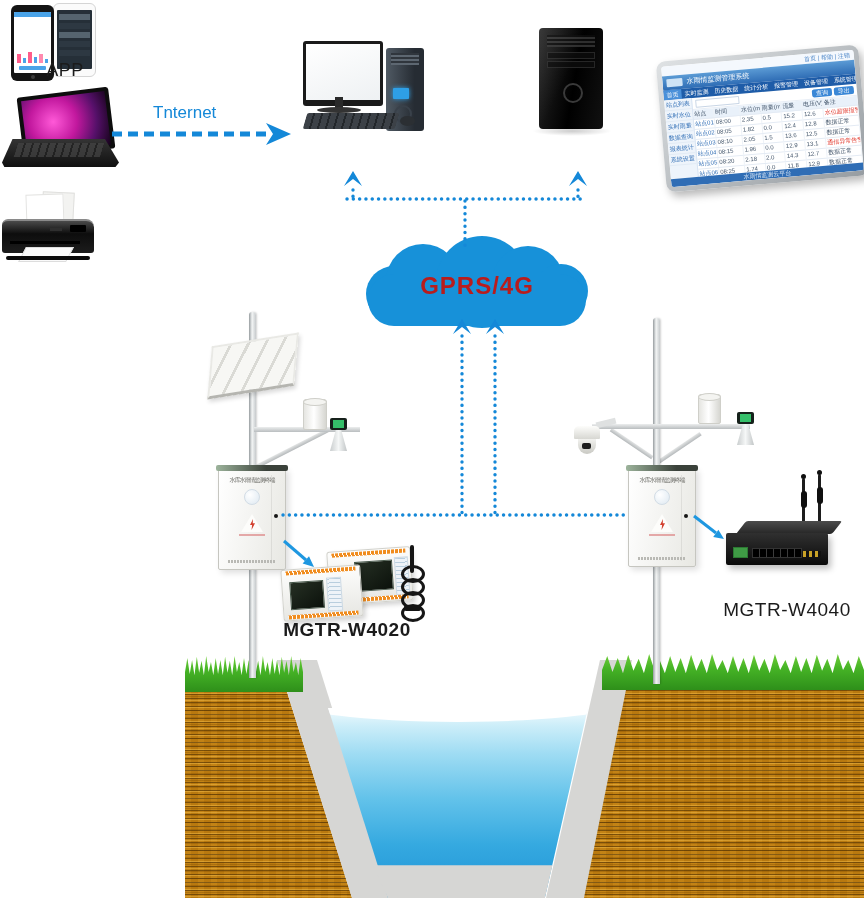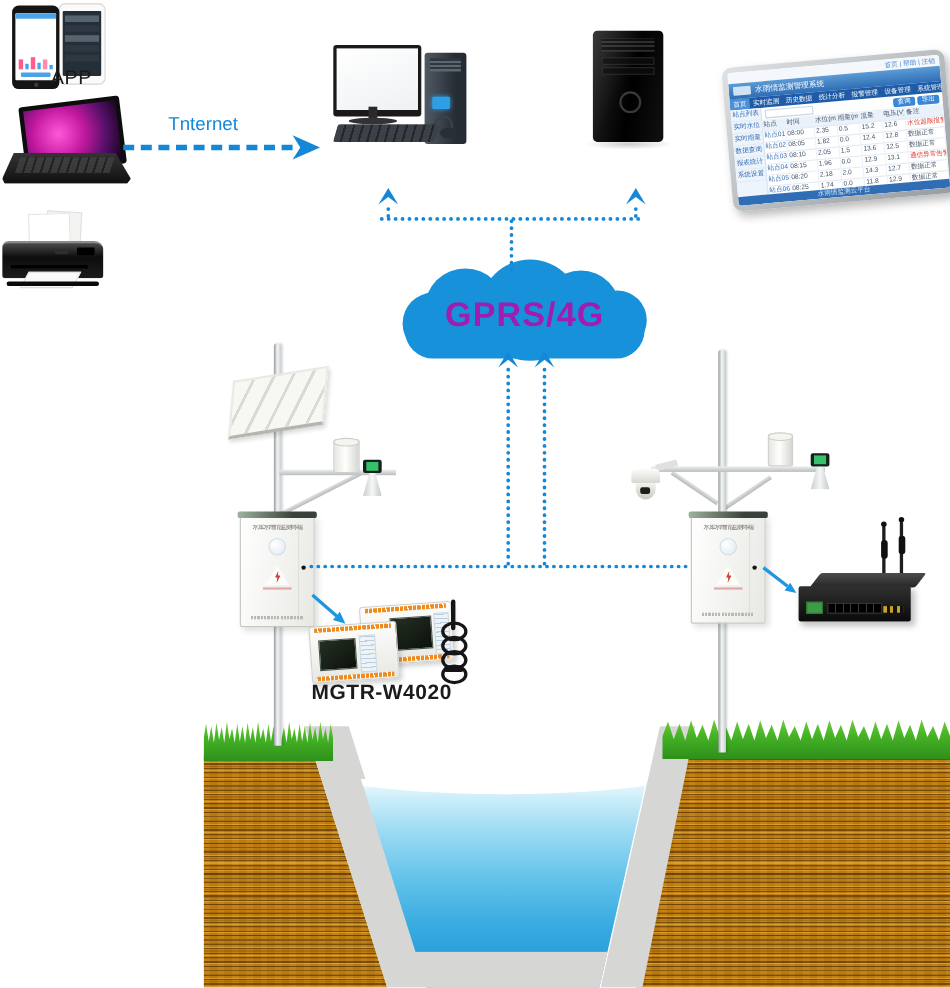--- a/index.html
+++ b/index.html
@@ -87,21 +87,21 @@
   .db-thead{background:#e9f1fa;}
   .db-th,.db-td{font-size:6px;color:#44566b;padding:0 1px;overflow:hidden;white-space:nowrap;border-right:1px solid #edf2f8;}
   .db-td.link{color:#2f6db5;}
   .db-td.alert{color:#e23a2e;}
   .c0{flex:1}.c1{flex:1.3}.c2{flex:1}.c3{flex:1}.c4{flex:1}.c5{flex:1}.c6{flex:1.8}
   .db-footer{height:8px;background:#2f6db5;color:#dce9f7;font-size:6px;line-height:8px;text-align:center;overflow:hidden;}
 
   
   .cloud{left:364px;top:236px;width:226px;height:92px;z-index:3;}
   .cloud .b{position:absolute;border-radius:50%;background:#1791d9;}
-  .cloud .txt{position:absolute;inset:0;display:flex;align-items:center;justify-content:center;padding-top:8px;color:#a21caf;font-size:31px;font-weight:600;letter-spacing:1px;}
+  .cloud .txt{position:absolute;inset:0;display:flex;align-items:center;justify-content:center;padding-top:8px;color:#b91c1c;font-size:24px;font-weight:600;letter-spacing:1px;}
 
   
   .pole{width:7px;background:linear-gradient(90deg,#969c9f,#f3f5f5 45%,#c6cacc);border-radius:3px 3px 0 0;box-shadow:1px 0 2px rgba(0,0,0,.18);z-index:4;}
   .arm{height:5px;background:linear-gradient(180deg,#eceeee,#b9bdbf);z-index:4;}
   .brace{height:4px;background:linear-gradient(180deg,#e3e5e5,#b4b8ba);z-index:3;}
   .solar{left:209px;top:340px;width:88px;height:52px;transform:rotate(-9deg);z-index:5;}
   .solar-face{position:absolute;inset:0;transform:skewX(-14deg);background:repeating-linear-gradient(115deg,#f7f7f4 0 14px,#dadad5 14px 17px);border:2px solid #e9e9e5;border-bottom:3px solid #b5b5b0;box-shadow:2px 3px 4px rgba(0,0,0,.15);}
   .gauge{width:22px;height:29px;background:linear-gradient(90deg,#e5e5e1,#ffffff 45%,#d6d6d1);border:1px solid #cfcfc9;border-radius:3px 3px 2px 2px;z-index:5;}
   .gauge::before{content:"";position:absolute;left:-1px;right:-1px;top:-2px;height:6px;border-radius:50%;background:#f4f4f1;border:1px solid #cfcfc9;}
   .sensor{z-index:5;}
@@ -458,20 +458,21 @@
   <div class="abs w4040">
     <div class="big-ant" style="left:78px;top:4px;height:56px;"></div>
     <div class="big-ant" style="left:94px;top:0;height:60px;"></div>
     <div class="router-top"></div>
     <div class="router-front">
       <div class="router-green"></div>
       <div class="router-ports"></div>
       <div class="router-dots"></div>
     </div>
   </div>
+  <div class="abs big-label" style="left:712px;top:599px;width:150px;">MGTR-W4040</div>
 
   <div class="abs soil" style="left:185px;top:686px;width:177px;height:212px;clip-path:polygon(0 0,56.5% 0,94.4% 100%,0 100%);"></div>
   <div class="abs soil" style="left:574px;top:686px;width:290px;height:212px;clip-path:polygon(17.9% 0,100% 0,100% 100%,1.4% 100%);"></div>
   <div class="abs stone" style="left:268px;top:656px;width:130px;height:242px;clip-path:polygon(6.9% 1.7%,37.7% 1.7%,95.4% 100%,64.6% 100%);"></div>
   <div class="abs stone" style="left:538px;top:656px;width:104px;height:242px;clip-path:polygon(59.6% 1.7%,90.4% 1.7%,44.2% 100%,7.7% 100%);"></div>
   <div class="abs water">
       <div class="wave"></div>
     </div>
   <div class="abs stone" style="left:336px;top:856px;width:234px;height:42px;z-index:2;clip-path:polygon(16% 22%,92.5% 22%,89.3% 100%,22.2% 100%);"></div>
   <div class="abs grass" style="left:185px;top:652px;width:118px;height:40px;"></div>

